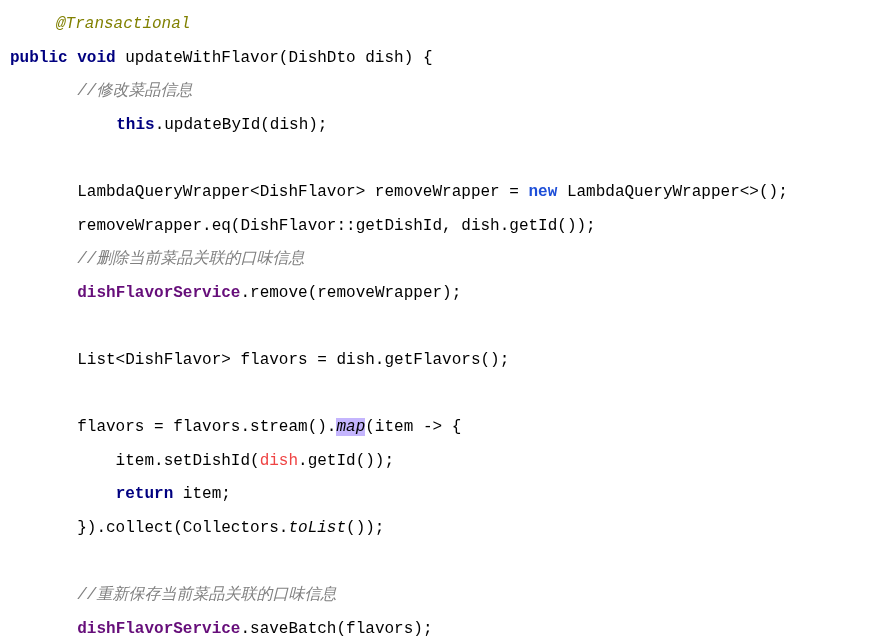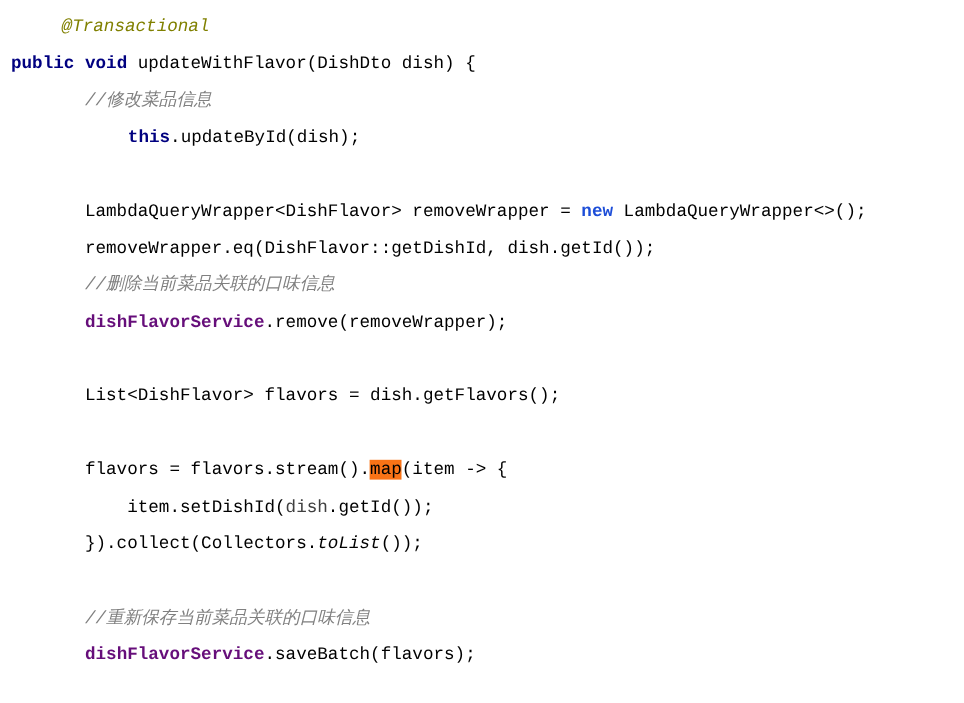--- a/index.html
+++ b/index.html
@@ -17,40 +17,41 @@
       color: #000000;
     }
     .annotation { color: #808000; font-style: italic; padding-left: 46px; }
     .keyword { color: #000080; font-weight: bold; }
     .method-decl { color: #000000; }
     .comment { color: #808080; font-style: italic; }
     .this-kw { color: #000080; font-weight: bold; margin-left: 39px; }
     .new-kw { color: #1d4ed8; font-weight: bold; }
     .return-kw { color: #000080; font-weight: bold; }
     .field-call { color: #660e7a; font-weight: bold; }
-    .param-use { color: #404040; }
+    .param-use { color: #ef4444; }
     .static-call { font-style: italic; }
-    .highlight { background: #f97316; }
+    .highlight { background: #c4b5fd; font-style: italic; }
   </style>
 </head>
 <body>
 
 <div class="code-block">
 <div class="code-line"><span class="annotation">@Transactional</span></div>
 <div class="code-line"><span class="keyword">public</span> <span class="keyword">void</span><span class="method-decl"> updateWithFlavor(DishDto dish) {</span></div>
 <div class="code-line"><span>       </span><span class="comment">//修改菜品信息</span></div>
 <div class="code-line"><span>       </span><span class="this-kw">this</span><span>.updateById(dish);</span></div>
 <div class="code-line"><span></span>&nbsp;</div>
 <div class="code-line"><span>       LambdaQueryWrapper&lt;DishFlavor&gt; removeWrapper = </span><span class="new-kw">new</span><span> LambdaQueryWrapper&lt;&gt;();</span></div>
 <div class="code-line"><span>       removeWrapper.eq(DishFlavor::getDishId, dish.getId());</span></div>
 <div class="code-line"><span>       </span><span class="comment">//删除当前菜品关联的口味信息</span></div>
 <div class="code-line"><span>       </span><span class="field-call">dishFlavorService</span><span>.remove(removeWrapper);</span></div>
 <div class="code-line"><span></span>&nbsp;</div>
 <div class="code-line"><span>       List&lt;DishFlavor&gt; flavors = dish.getFlavors();</span></div>
 <div class="code-line"><span></span>&nbsp;</div>
 <div class="code-line"><span>       flavors = flavors.stream().</span><span class="highlight">map</span><span>(item -&gt; {</span></div>
 <div class="code-line"><span>           item.setDishId(</span><span class="param-use">dish</span><span>.getId());</span></div>
+<div class="code-line"><span>           </span><span class="return-kw">return</span><span> item;</span></div>
 <div class="code-line"><span>       }).collect(Collectors.</span><span class="static-call">toList</span><span>());</span></div>
 <div class="code-line"><span></span>&nbsp;</div>
 <div class="code-line"><span>       </span><span class="comment">//重新保存当前菜品关联的口味信息</span></div>
 <div class="code-line"><span>       </span><span class="field-call">dishFlavorService</span><span>.saveBatch(flavors);</span></div>
 
 </div>
 
 </body></html>

